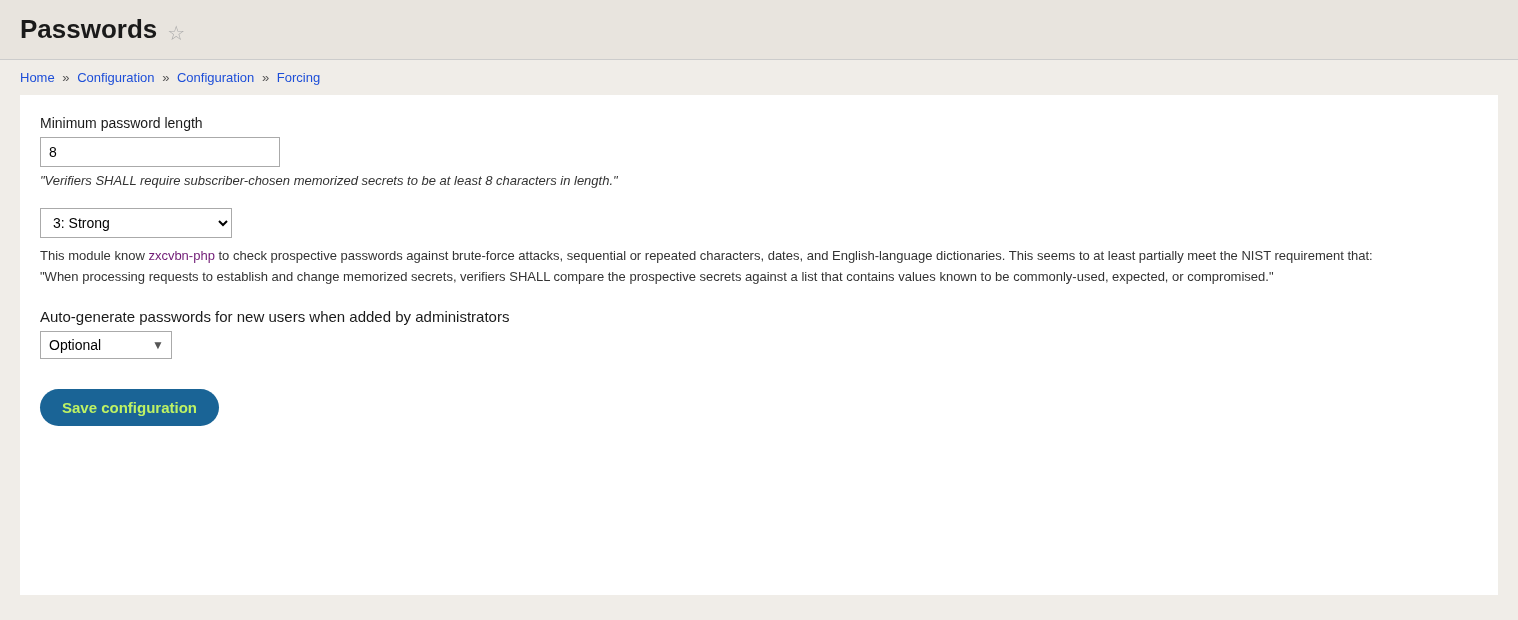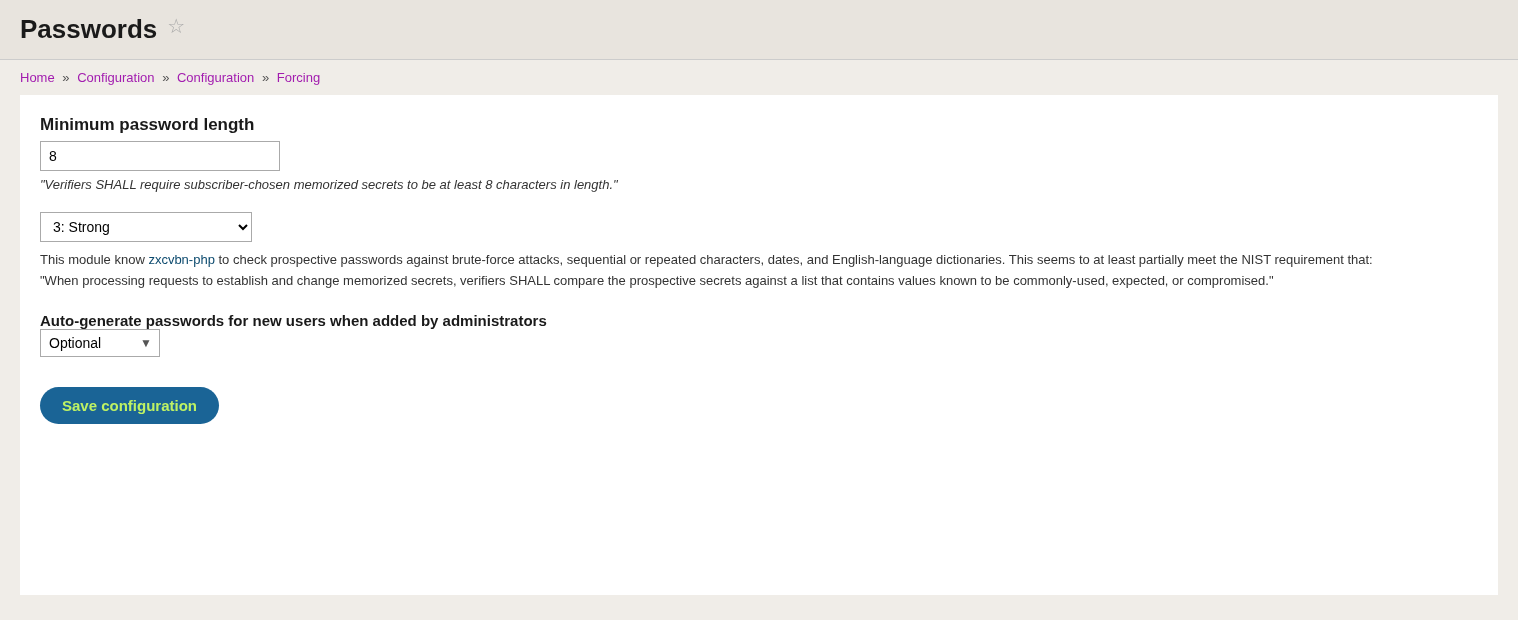--- a/index.html
+++ b/index.html
@@ -14,21 +14,21 @@
       background-color: #f0ede8;
       color: #333;
       min-height: 620px;
     }
 
     .page-header {
       background-color: #e8e4de;
       padding: 14px 20px 14px 20px;
       border-bottom: 1px solid #ccc;
       display: flex;
-      align-items: flex-start;
+      align-items: flex-end;
       gap: 10px;
     }
 
     .page-title {
       font-size: 26px;
       font-weight: bold;
       color: #1a1a1a;
     }
 
     .star-icon {
@@ -37,43 +37,43 @@
       cursor: pointer;
     }
 
     .breadcrumb {
       padding: 10px 20px;
       font-size: 13px;
       color: #555;
     }
 
     .breadcrumb a {
-      color: #a21caf;
+      color: #1d4ed8;
       text-decoration: none;
     }
 
     .breadcrumb-sep {
       margin: 0 4px;
       color: #555;
     }
 
     .main-content {
       background-color: #fff;
       margin: 0 20px 20px 20px;
       padding: 20px 20px;
       min-height: 500px;
     }
 
     .form-group {
       margin-bottom: 20px;
     }
 
     .form-label {
-      font-size: 17px;
-      font-weight: bold;
+      font-size: 14px;
+      font-weight: normal;
       color: #1a1a1a;
       display: block;
       margin-bottom: 6px;
     }
 
     .form-input {
       border: 1px solid #aaa;
       padding: 6px 8px;
       font-size: 14px;
       width: 240px;
@@ -84,60 +84,61 @@
       margin-top: 6px;
       font-size: 13px;
       color: #333;
       font-style: italic;
     }
 
     .form-select {
       border: 1px solid #aaa;
       padding: 5px 8px;
       font-size: 14px;
-      width: 212px;
+      width: 192px;
       background-color: #fff;
       cursor: pointer;
     }
 
     .form-description-block {
       margin-top: 8px;
       font-size: 13px;
       color: #333;
       max-width: 1460px;
       line-height: 1.6;
     }
 
     .form-description-block a {
-      color: #0c4a6e;
+      color: #701a75;
       text-decoration: none;
     }
 
     .auto-generate-label {
       font-size: 15px;
-      font-weight: bold;
+      font-weight: normal;
       color: #1a1a1a;
       display: block;
+      margin-bottom: 6px;
     }
 
     .select-wrapper {
       display: inline-flex;
       align-items: center;
       position: relative;
     }
 
     .optional-select {
       border: 1px solid #aaa;
       padding: 5px 28px 5px 8px;
       font-size: 14px;
       background-color: #fff;
       cursor: pointer;
       appearance: none;
       -webkit-appearance: none;
-      width: 120px;
+      width: 132px;
     }
 
     .select-arrow {
       position: absolute;
       right: 8px;
       pointer-events: none;
       font-size: 12px;
       color: #555;
     }
 

